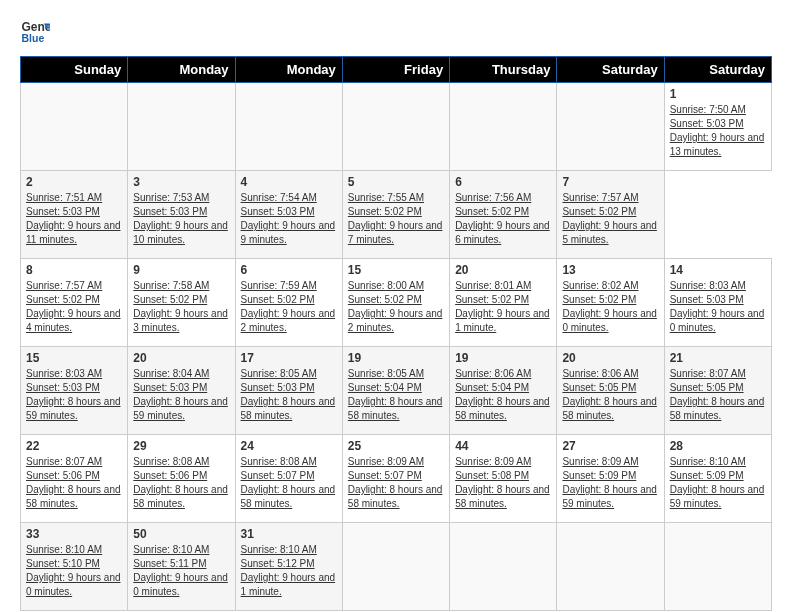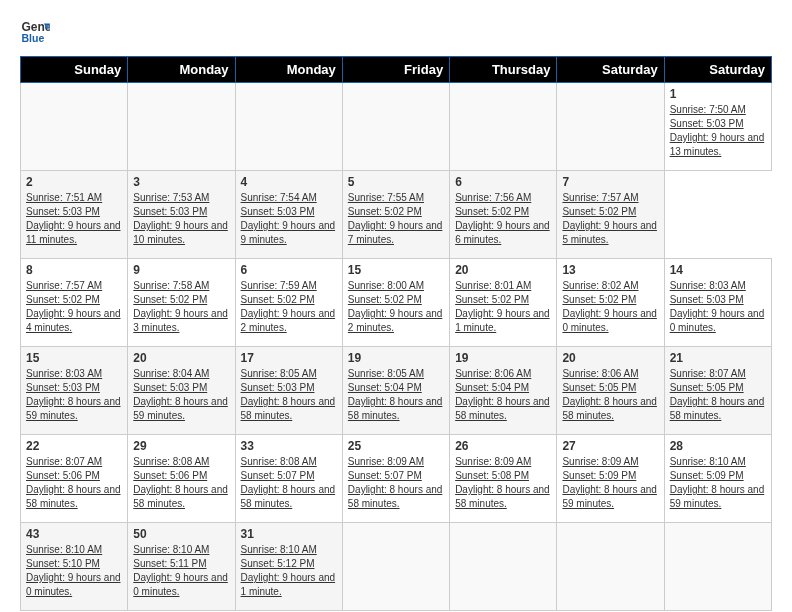--- a/index.html
+++ b/index.html
@@ -221,43 +221,43 @@
         <tr>
           <td>
             <span class="day-num">22</span>
             <div class="day-info">Sunrise: 8:07 AM<br>Sunset: 5:06 PM<br>Daylight: 8 hours and 58 minutes.</div>
           </td>
           <td>
             <span class="day-num">29</span>
             <div class="day-info">Sunrise: 8:08 AM<br>Sunset: 5:06 PM<br>Daylight: 8 hours and 58 minutes.</div>
           </td>
           <td>
-            <span class="day-num">33</span>
+            <span class="day-num">24</span>
             <div class="day-info">Sunrise: 8:08 AM<br>Sunset: 5:07 PM<br>Daylight: 8 hours and 58 minutes.</div>
           </td>
           <td>
             <span class="day-num">25</span>
             <div class="day-info">Sunrise: 8:09 AM<br>Sunset: 5:07 PM<br>Daylight: 8 hours and 58 minutes.</div>
           </td>
           <td>
-            <span class="day-num">26</span>
+            <span class="day-num">44</span>
             <div class="day-info">Sunrise: 8:09 AM<br>Sunset: 5:08 PM<br>Daylight: 8 hours and 58 minutes.</div>
           </td>
           <td>
             <span class="day-num">27</span>
             <div class="day-info">Sunrise: 8:09 AM<br>Sunset: 5:09 PM<br>Daylight: 8 hours and 59 minutes.</div>
           </td>
           <td>
             <span class="day-num">28</span>
             <div class="day-info">Sunrise: 8:10 AM<br>Sunset: 5:09 PM<br>Daylight: 8 hours and 59 minutes.</div>
           </td>
         </tr>
         <tr>
           <td>
-            <span class="day-num">43</span>
+            <span class="day-num">33</span>
             <div class="day-info">Sunrise: 8:10 AM<br>Sunset: 5:10 PM<br>Daylight: 9 hours and 0 minutes.</div>
           </td>
           <td>
             <span class="day-num">50</span>
             <div class="day-info">Sunrise: 8:10 AM<br>Sunset: 5:11 PM<br>Daylight: 9 hours and 0 minutes.</div>
           </td>
           <td>
             <span class="day-num">31</span>
             <div class="day-info">Sunrise: 8:10 AM<br>Sunset: 5:12 PM<br>Daylight: 9 hours and 1 minute.</div>
           </td>

